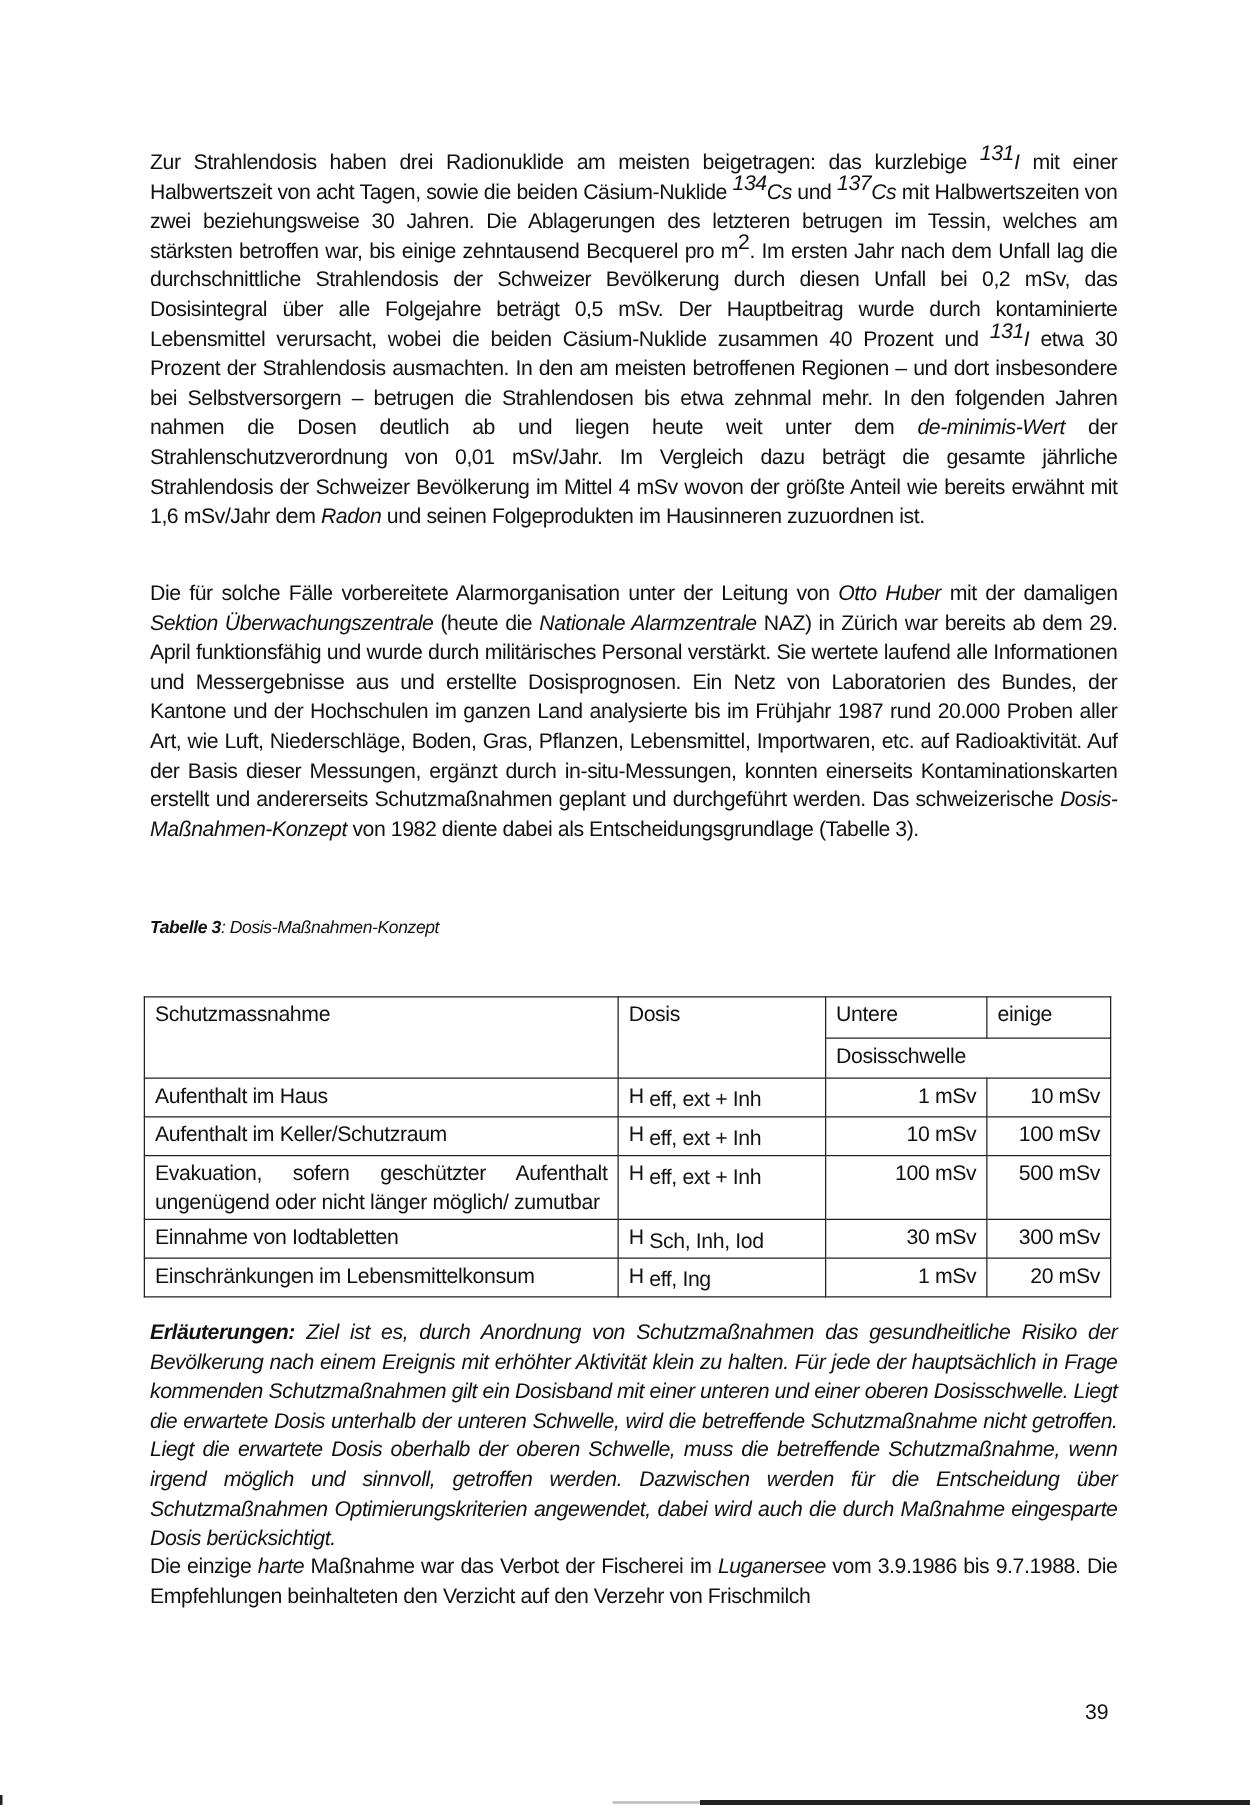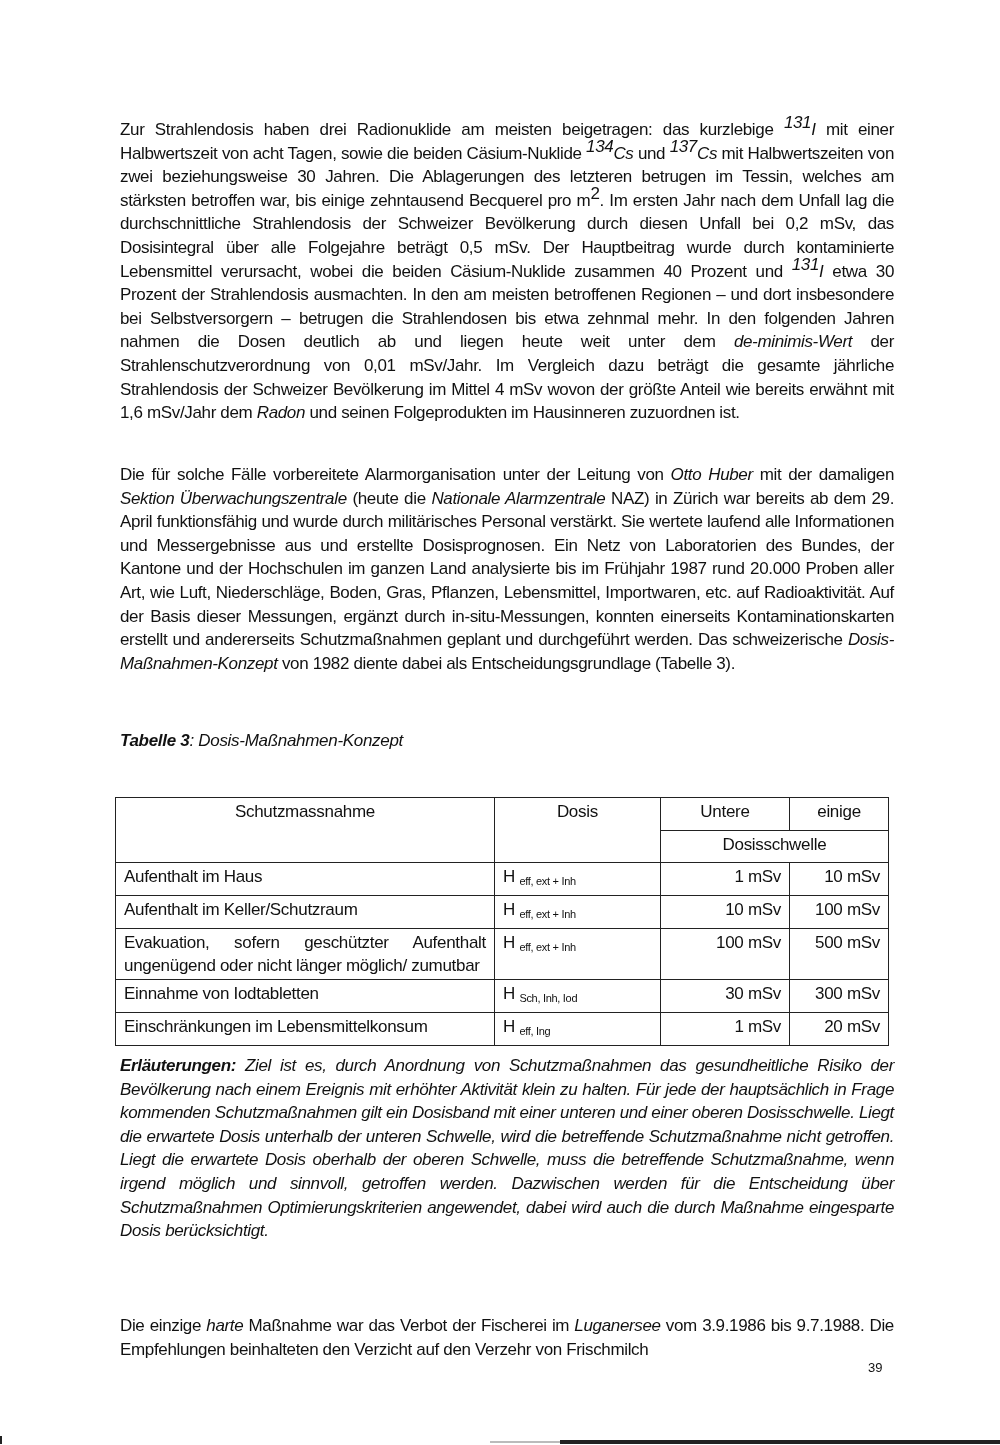--- a/index.html
+++ b/index.html
@@ -2,39 +2,39 @@
 <html><head>
 <meta charset="utf-8">
 <style>
   html, body { margin: 0; padding: 0; background: #ffffff; }
   body { width: 1000px; height: 1445px; position: relative; overflow: hidden;
          font-family: "Liberation Sans", sans-serif; color: #111; }
   .page { position: absolute; left: 120px; top: 118px; width: 774px; }
   p.para { margin: 0; font-size: 17px; line-height: 23.6px; text-align: justify; letter-spacing: -0.35px; }
   .p1 { position: absolute; top: 0; }
   .p2 { position: absolute; top: 345px; }
-  .cap { position: absolute; top: 611px; font-size: 17px; line-height: 24px; letter-spacing: -0.3px; }
+  .cap { position: absolute; top: 611px; font-size: 14px; line-height: 24px; letter-spacing: -0.3px; }
   .cap b { font-style: italic; }
   .cap .t { font-style: italic; }
   .tbl { position: absolute; top: 679px; left: -5px; border-collapse: collapse; font-size: 17px; letter-spacing: -0.3px; }
   .tbl td { border: 1.4px solid #222; padding: 2px 8px; vertical-align: top; line-height: 23px; }
   .tbl .c1 { width: 368px; }
   .tbl .c2 { width: 152px; }
   .tbl .c3 { width: 114px; text-align: right; }
   .tbl .c4 { width: 83px; text-align: right; }
-  .tbl .hc { text-align: center; }
+  .tbl .hc { text-align: left; }
   .tbl tr.h1 td { height: 28px; }
   .tbl tr.h2 td { height: 27px; }
   .tbl tr.r td { height: 26px; }
   .tbl .just { text-align: justify; text-align-last: left; }
-  .sub { font-size: 11px; vertical-align: -3px; }
+  .sub { font-size: 17px; vertical-align: -3px; }
   .p3 { position: absolute; top: 936px; font-style: italic; }
-  .p4 { position: absolute; top: 1196px; }
+  .p4 { position: absolute; top: 1123px; }
   sup { font-size: 17px; line-height: 0; font-style: italic; }
-  .pageno { position: absolute; left: 868px; top: 1360px; font-size: 13px; }
+  .pageno { position: absolute; left: 868px; top: 1360px; font-size: 17px; }
   .scanline { position: absolute; left: 560px; top: 1440px; width: 440px; height: 4px; background: #222; }
   .scanline2 { position: absolute; left: 490px; top: 1441px; width: 70px; height: 2px; background: #bbb; }
   .scanmark { position: absolute; left: 0; top: 1436px; width: 2px; height: 8px; background: #222; }
 </style>
 </head>
 <body>
 
 <div class="page">
 
   <p class="para p1"><span>Zur Strahlendosis haben drei Radionuklide am meisten beigetragen: das kurzlebige </span><sup>131</sup><i>I</i><span> mit einer Halbwertszeit von acht Tagen, sowie die beiden Cäsium-Nuklide </span><sup>134</sup><i>Cs</i><span> und </span><sup>137</sup><i>Cs</i><span> mit Halbwertszeiten von zwei beziehungsweise 30 Jahren. Die Ablagerungen des letzteren betrugen im Tessin, welches am stärksten betroffen war, bis einige zehntausend Becquerel pro m</span><sup style="font-style:normal">2</sup><span>. Im ersten Jahr nach dem Unfall lag die durchschnittliche Strahlendosis der Schweizer Bevölkerung durch diesen Unfall bei 0,2 mSv, das Dosisintegral über alle Folgejahre beträgt 0,5 mSv. Der Hauptbeitrag wurde durch kontaminierte Lebensmittel verursacht, wobei die beiden Cäsium-Nuklide zusammen 40 Prozent und </span><sup>131</sup><i>I</i><span> etwa 30 Prozent der Strahlendosis ausmachten. In den am meisten betroffenen Regionen – und dort insbesondere bei Selbstversorgern – betrugen die Strahlendosen bis etwa zehnmal mehr. In den folgenden Jahren nahmen die Dosen deutlich ab und liegen heute weit unter dem </span><i>de-minimis-Wert</i><span> der Strahlenschutzverordnung von 0,01 mSv/Jahr. Im Vergleich dazu beträgt die gesamte jährliche Strahlendosis der Schweizer Bevölkerung im Mittel 4 mSv wovon der größte Anteil wie bereits erwähnt mit 1,6 mSv/Jahr dem </span><i>Radon</i><span> und seinen Folgeprodukten im Hausinneren zuzuordnen ist.</span></p>

